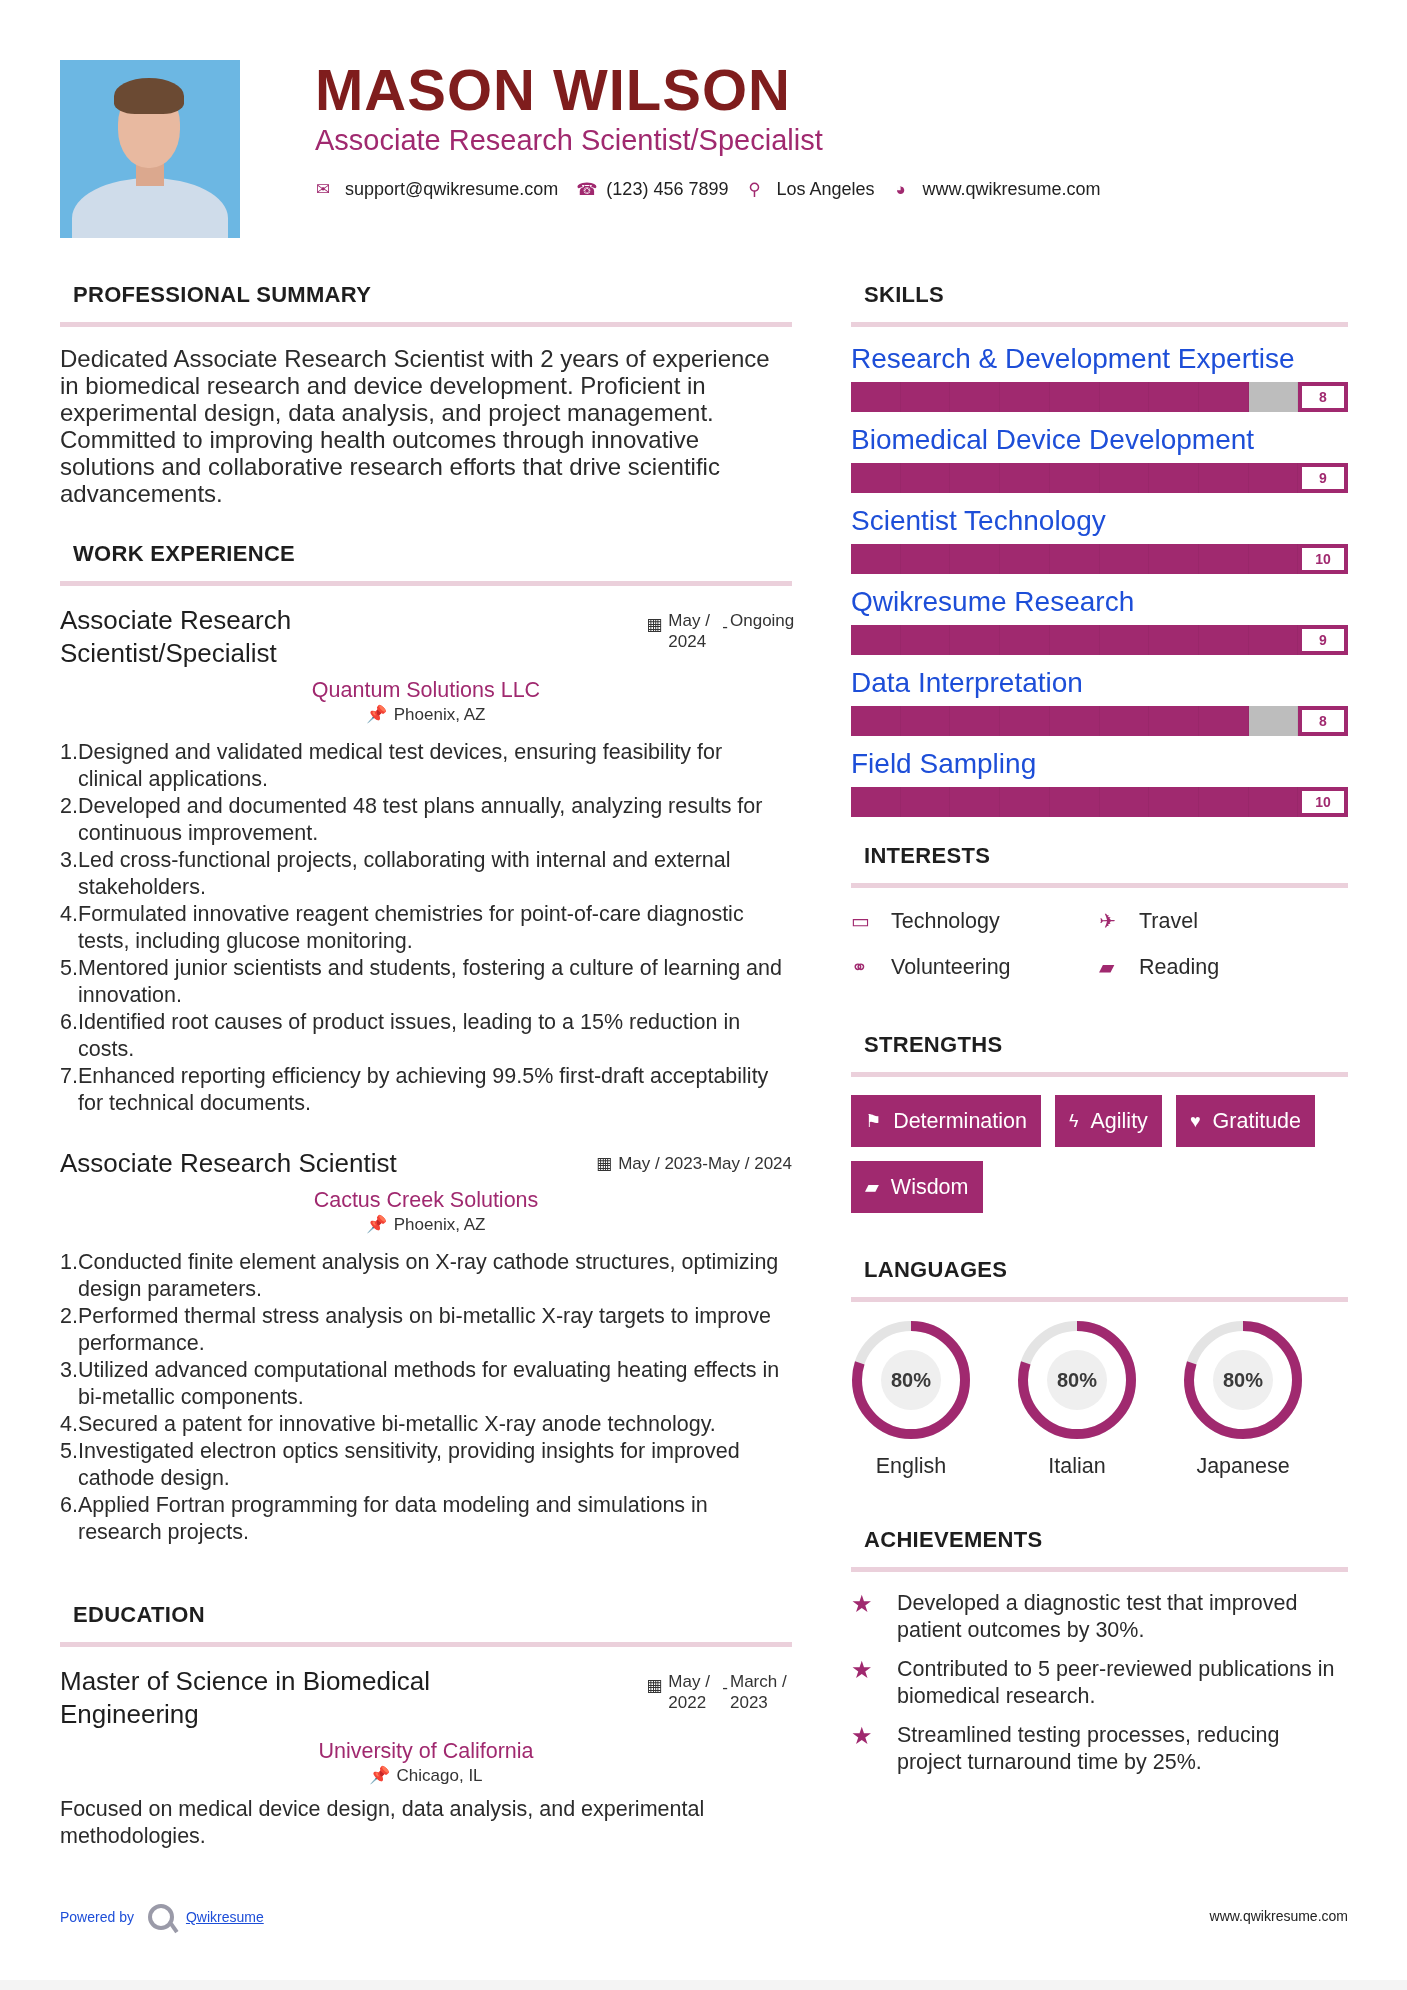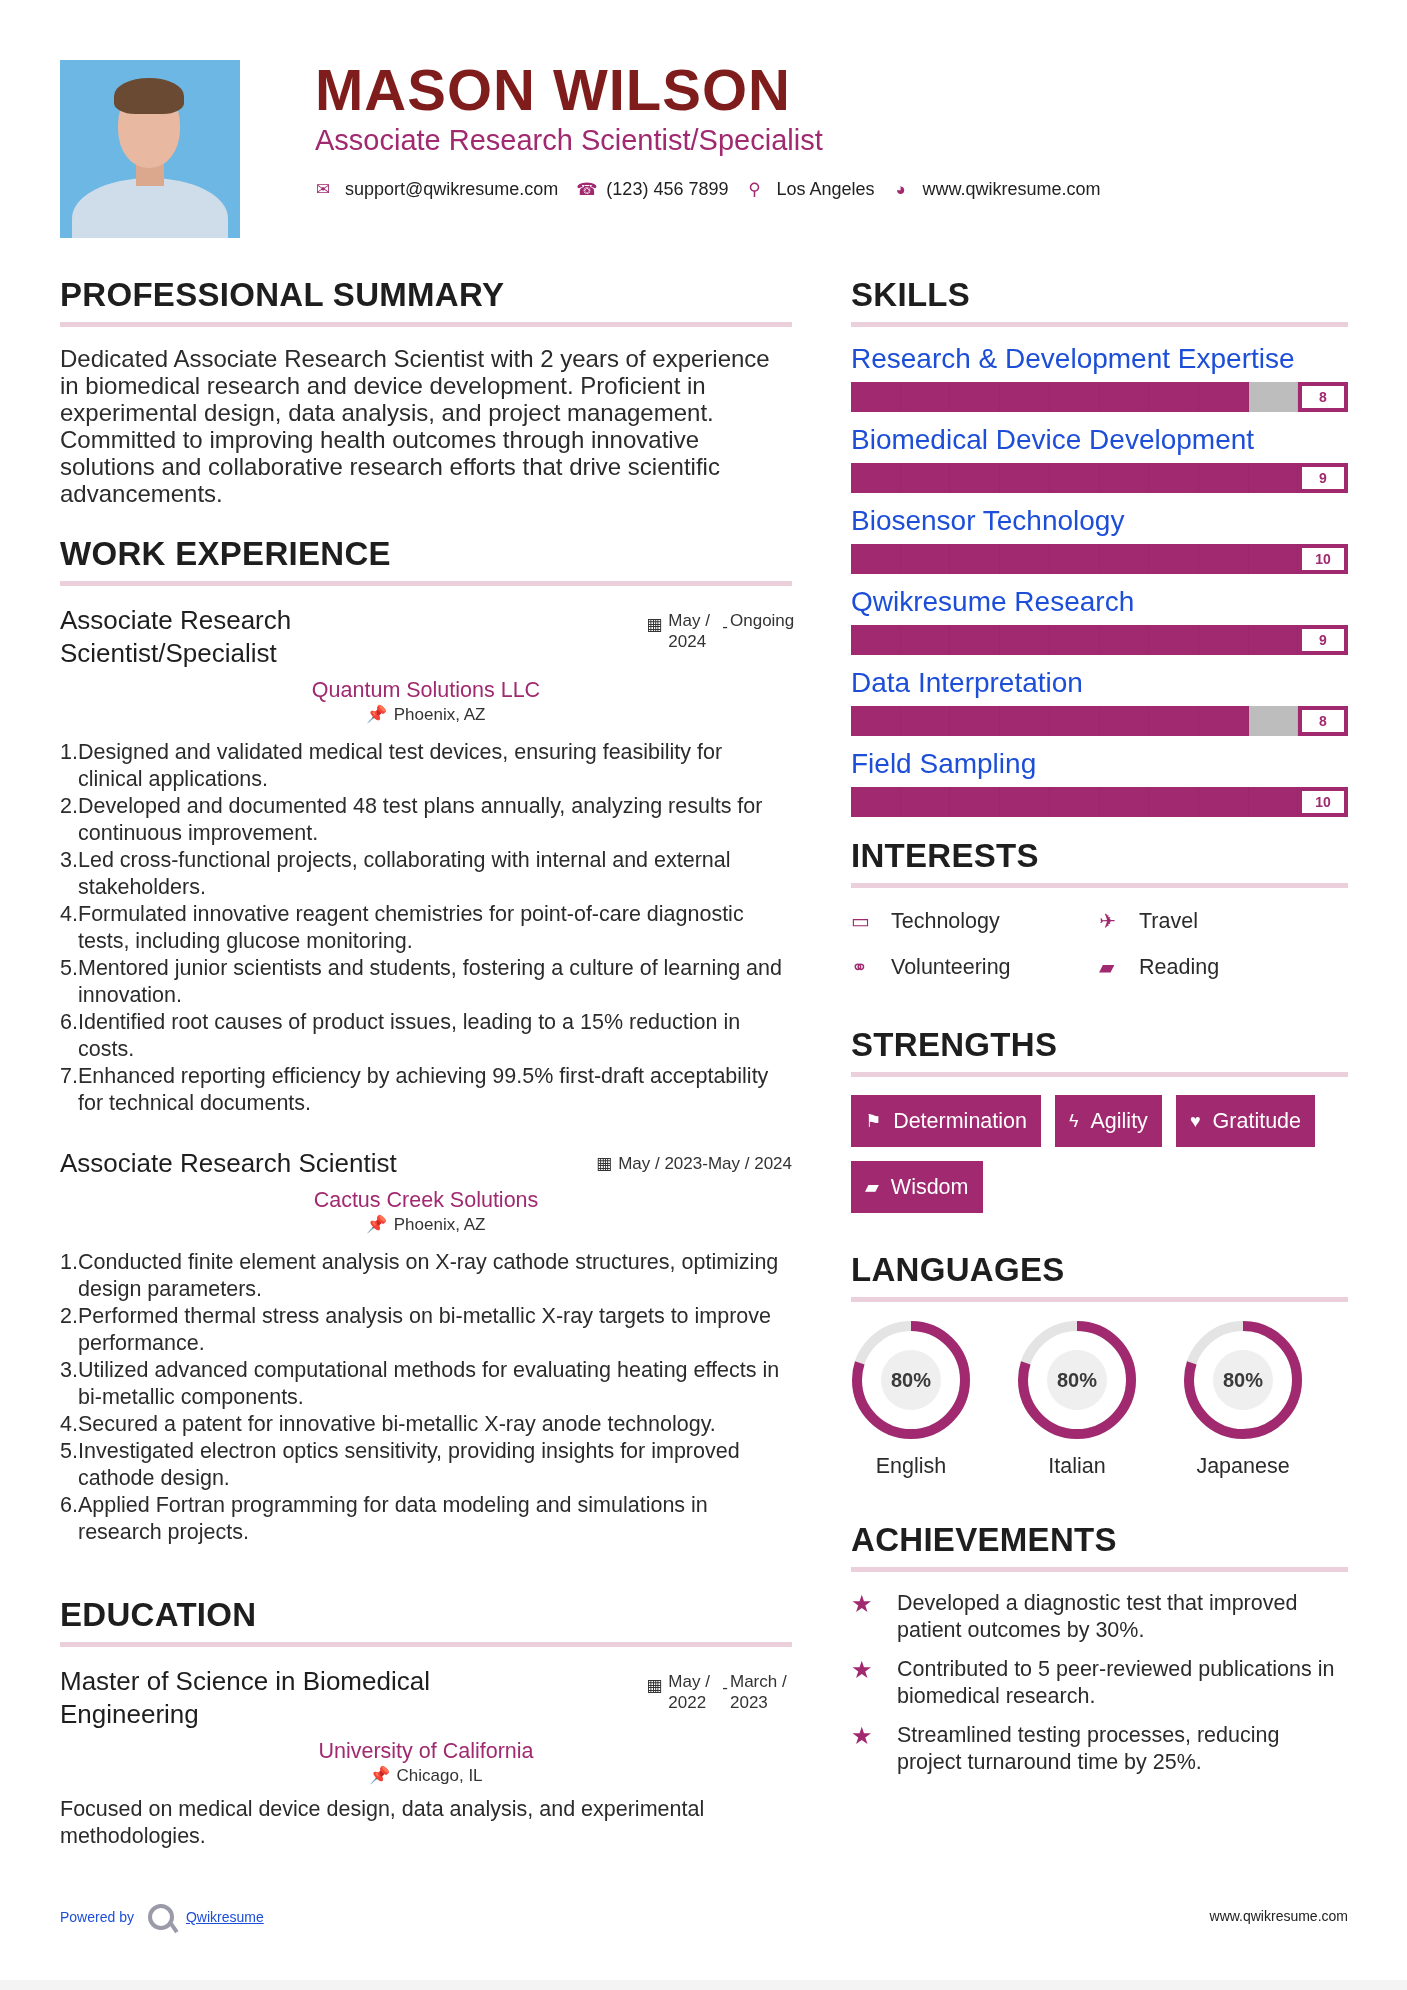--- a/index.html
+++ b/index.html
@@ -14,21 +14,21 @@
 
   .name { position: absolute; left: 315px; top: 56px; font-size: 58px; font-weight: 700; letter-spacing: 1px; color: #7f1d1d; line-height: 68px; }
   .role { position: absolute; left: 315px; top: 122px; font-size: 29px; color: #a0296f; line-height: 36px; }
   .contacts { position: absolute; left: 315px; top: 179px; display: flex; align-items: center; font-size: 18px; color: #222; }
   .contacts .ci { display: flex; align-items: center; margin-right: 18px; }
   .contacts .ic { color: #a0296f; font-size: 17px; margin-right: 14px; width: 16px; text-align: center; }
 
   .col-left { position: absolute; left: 60px; top: 278px; width: 732px; }
   .col-right { position: absolute; left: 851px; top: 278px; width: 497px; }
 
-  .sec-title { font-size: 33px; font-weight: 700; color: #1e1e1e; letter-spacing: 0.3px; line-height: 34px; }
+  .sec-title { font-size: 22px; font-weight: 700; color: #1e1e1e; letter-spacing: 0.3px; line-height: 34px; margin-left: 13px; }
   .sec-rule { height: 5px; background: #ebd0db; margin-top: 10px; margin-bottom: 18px; }
 
   .summary { font-size: 24px; line-height: 27px; color: #2b2b2b; }
 
   .job { margin-bottom: 22px; }
   .job-head { display: flex; justify-content: space-between; align-items: flex-start; }
   .job-title { font-size: 26px; line-height: 33px; color: #1e1e1e; width: 330px; }
   .job-title.wide { width: 440px; }
   .job-date { display: flex; align-items: flex-start; font-size: 17px; color: #333; line-height: 21px; margin-top: 6px; }
   .job-date .cal { font-size: 17px; margin-right: 6px; margin-top: 4px; color: #333; }
@@ -260,21 +260,21 @@
             <div class="seg on"></div>
             <div class="seg on"></div>
             <div class="seg on"></div>
             <div class="seg on"></div>
             <div class="seg on"></div>
             <div class="seg off"></div>
             <div class="skill-val">9</div>
           </div>
         </div>
         <div class="skill">
-          <div class="skill-label">Biosensor Technology</div>
+          <div class="skill-label">Scientist Technology</div>
           <div class="skill-bar">
             <div class="seg on"></div>
             <div class="seg on"></div>
             <div class="seg on"></div>
             <div class="seg on"></div>
             <div class="seg on"></div>
             <div class="seg on"></div>
             <div class="seg on"></div>
             <div class="seg on"></div>
             <div class="seg on"></div>

